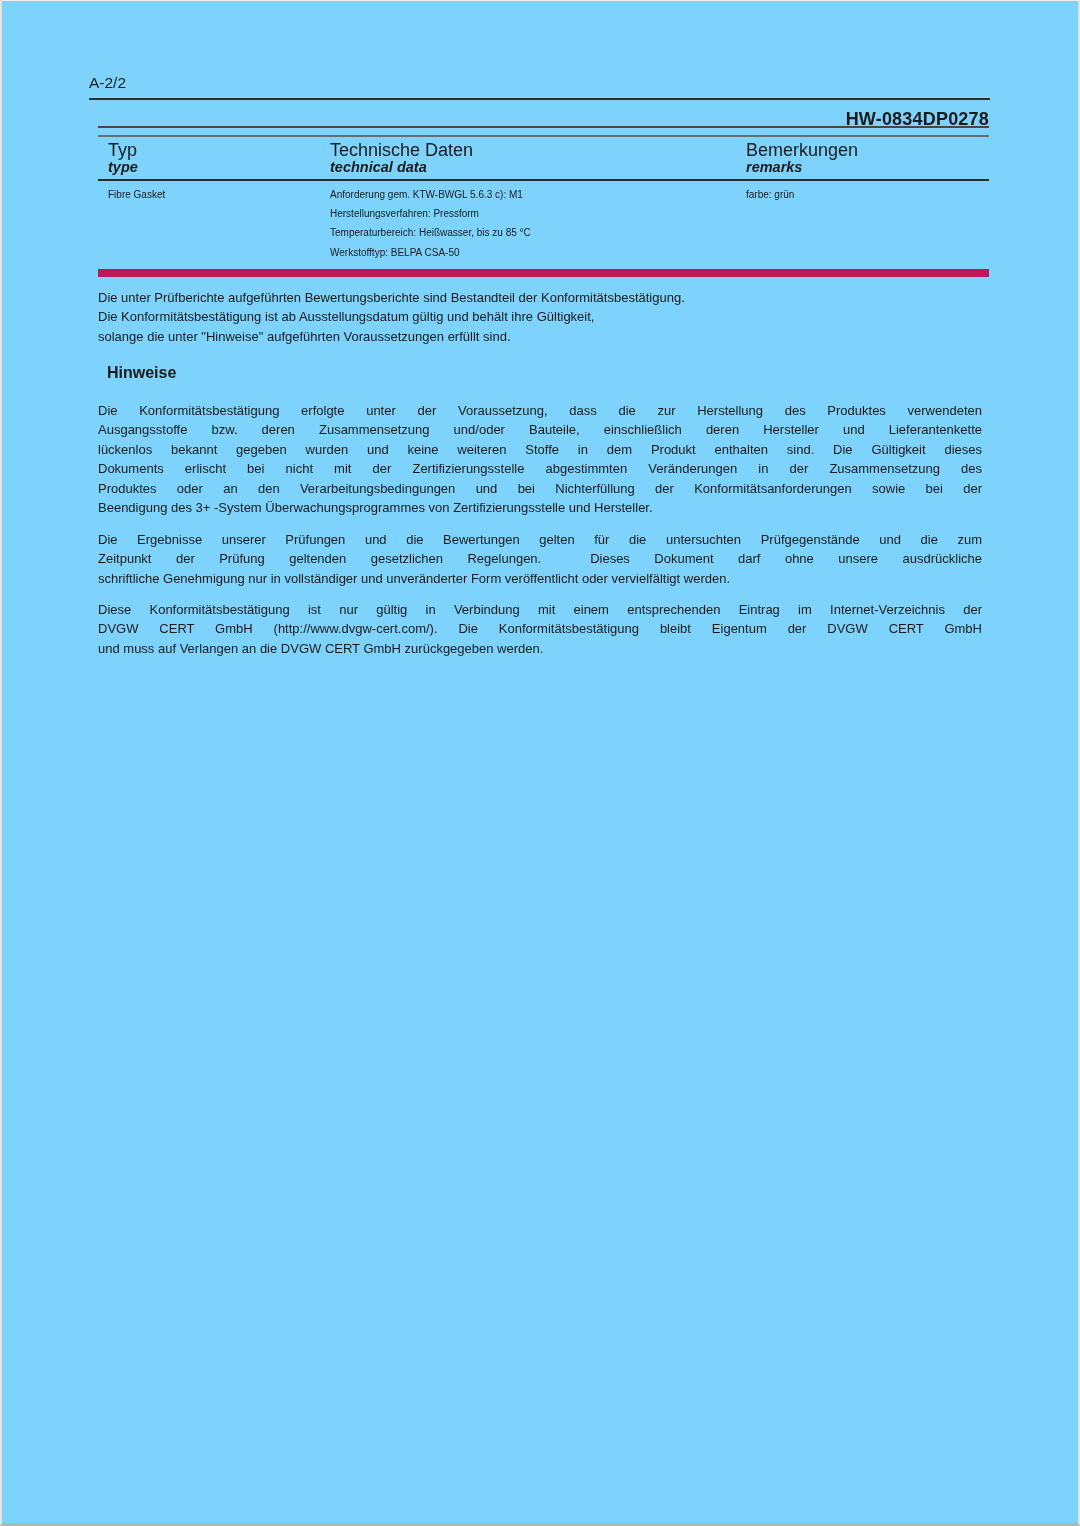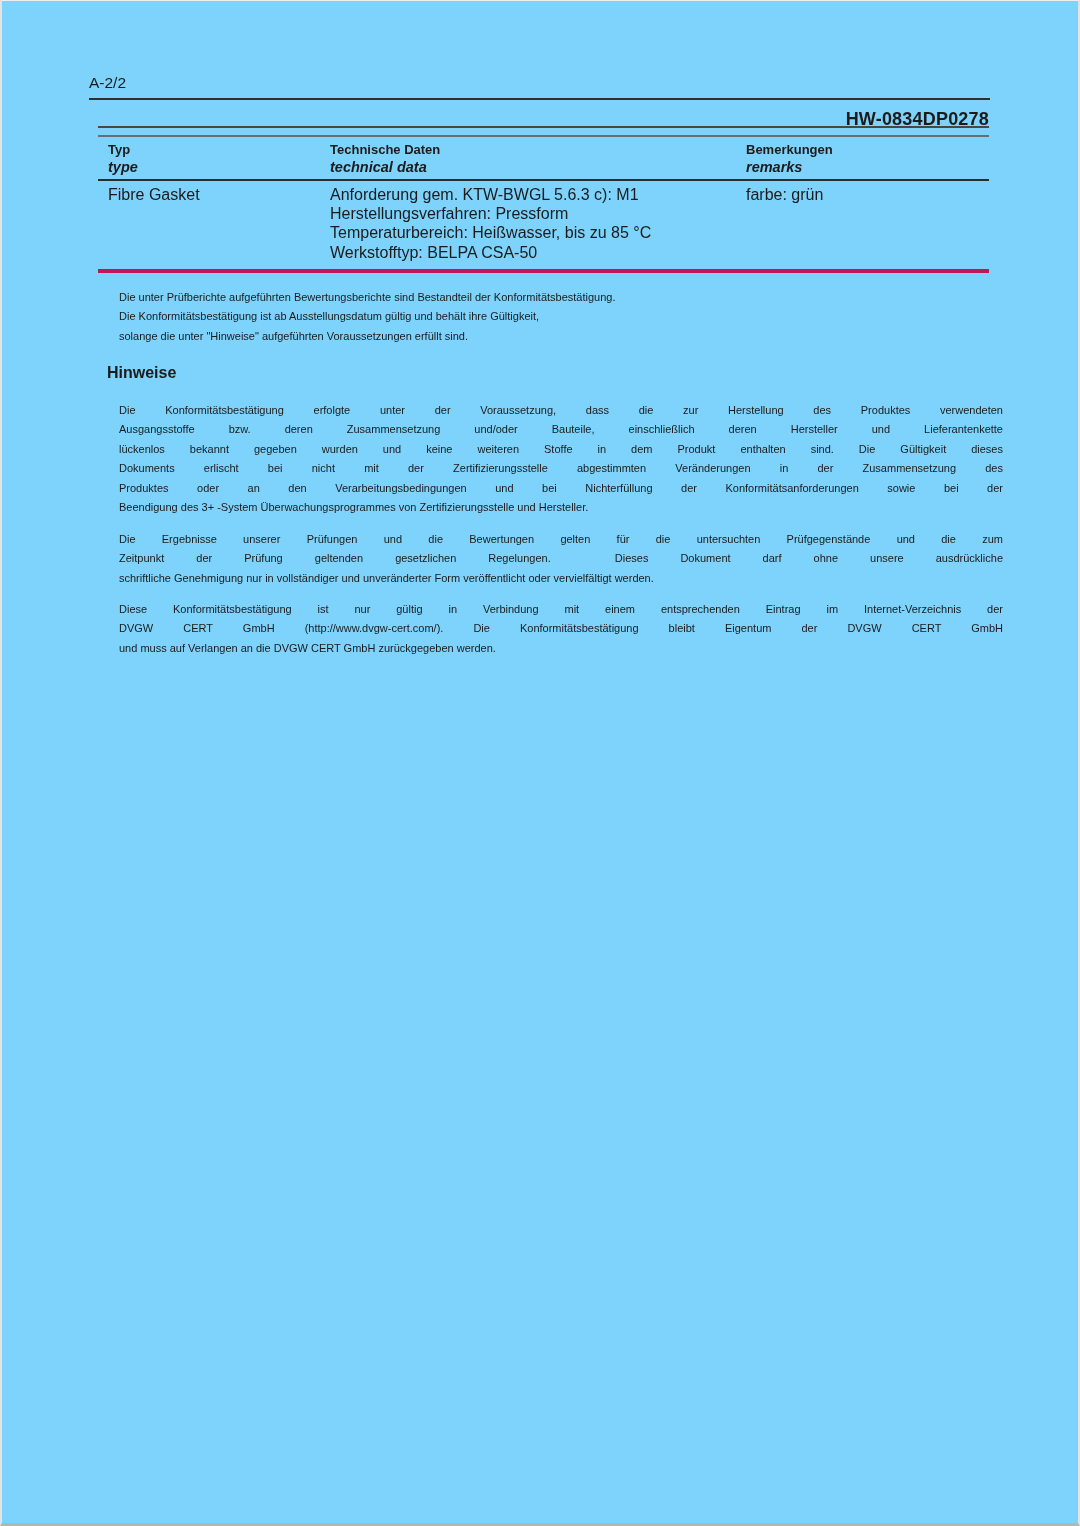--- a/index.html
+++ b/index.html
@@ -22,27 +22,27 @@
   
   .hdr-left  { left: 87px; top: 73px; font-size: 15.5px; }
   .hdr-right { right: 89px; top: 69px; font-size: 18px; font-weight: bold; letter-spacing: 0.2px; margin-top: 39px; }
   .hdr-rule  { left: 87px; top: 97px; width: 901px; height: 2px; background: #2f2f2f; }
 
   
   .tbl { left: 96px; top: 125px; width: 891px; }
   .tbl-top-rule { height: 7px; border-top: 2px solid #474747; border-bottom: 2px solid #6c6c6c; }
   .tbl-grid { display: grid; grid-template-columns: 232px 416px 243px; }
   .tbl-head { padding: 4px 0 3px 0; border-bottom: 2px solid #2c2c2c; }
-  .tbl-head .title { font-size: 13px; font-weight: bold; line-height: 18px; }
+  .tbl-head .title { font-size: 18px; font-weight: normal; line-height: 18px; }
   .tbl-head .subtitle { font-size: 14.5px; font-weight: bold; font-style: italic; line-height: 17px; }
-  .tbl-row { padding: 4px 0 7px 0; border-bottom: 4px solid #be185d; font-size: 16px; line-height: 19.2px; }
+  .tbl-row { padding: 4px 0 7px 0; border-bottom: 8px solid #be185d; font-size: 10px; line-height: 19.2px; }
   .c1 { padding-left: 10px; }
 
   
-  .textblock { left: 117px; width: 884px; font-size: 11px; line-height: 19.4px; }
+  .textblock { left: 96px; width: 884px; font-size: 13px; line-height: 19.4px; }
   .intro   { top: 287px; }
   .heading { left: 105px; top: 363px; font-size: 16px; font-weight: bold; }
   .para2   { top: 400px; }
   .para3   { top: 529px; }
   .para4   { top: 599px; }
   .jl { text-align: justify; text-align-last: justify; }
 </style>
 </head>
 <body>
 

